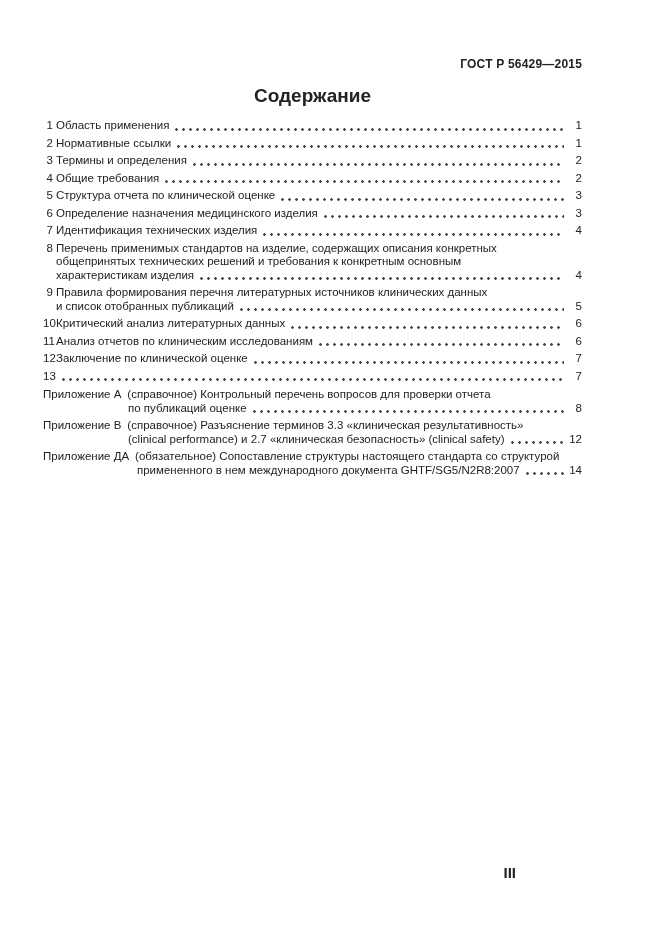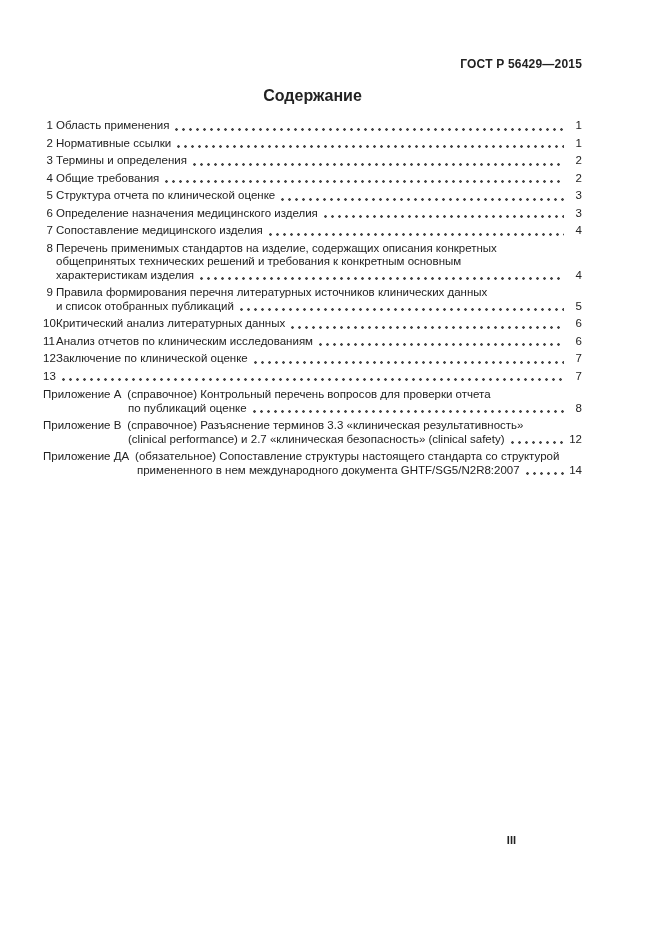--- a/index.html
+++ b/index.html
@@ -21,21 +21,21 @@
   .doc-header {
     text-align: right;
     font-weight: bold;
     font-size: 12px;
     line-height: 15px;
     letter-spacing: 0.2px;
   }
   .doc-title {
     text-align: center;
     font-weight: bold;
-    font-size: 16px;
+    font-size: 19px;
     line-height: 16px;
     margin: 16px 0 0 0;
   }
   .toc { margin-top: 15px; font-size: 11.5px; }
   .row {
     display: flex;
     align-items: baseline;
     height: 13.5px;
     line-height: 13.5px;
     white-space: nowrap;
@@ -56,24 +56,24 @@
   }
   .pg { flex: 0 0 auto; min-width: 14px; text-align: right; }
   .apps { margin-top: 3px; }
   .app { margin-bottom: 3px; }
   .app .row { height: 14px; line-height: 14px; }
   .app-label { flex: 0 0 auto; margin-right: 6px; }
   .app-cont { padding-left: 85px; }
   .app.da .app-cont { padding-left: 94px; justify-content: center; }
   .folio {
     position: absolute;
-    top: 834px;
+    top: 866px;
     right: 79px;
     font-weight: bold;
-    font-size: 11px;
+    font-size: 15px;
     line-height: 13px;
     margin-left: 16px;
   }
 </style>
 </head>
 <body>
 
 <div class="page">
   <div class="content">
 
@@ -132,21 +132,21 @@
           <span class="num">6</span>
           <span class="txt">Определение назначения медицинского изделия</span>
           <span class="leader"></span>
           <span class="pg">3</span>
         </div>
       </div>
 
       <div class="item">
         <div class="row">
           <span class="num">7</span>
-          <span class="txt">Сопоставление медицинского изделия</span>
+          <span class="txt">Идентификация технических изделия</span>
           <span class="leader"></span>
           <span class="pg">4</span>
         </div>
       </div>
 
       <div class="item">
         <div class="row">
           <span class="num">8</span>
           <span class="txt">Перечень применимых стандартов на изделие, содержащих описания конкретных</span>
         </div>

